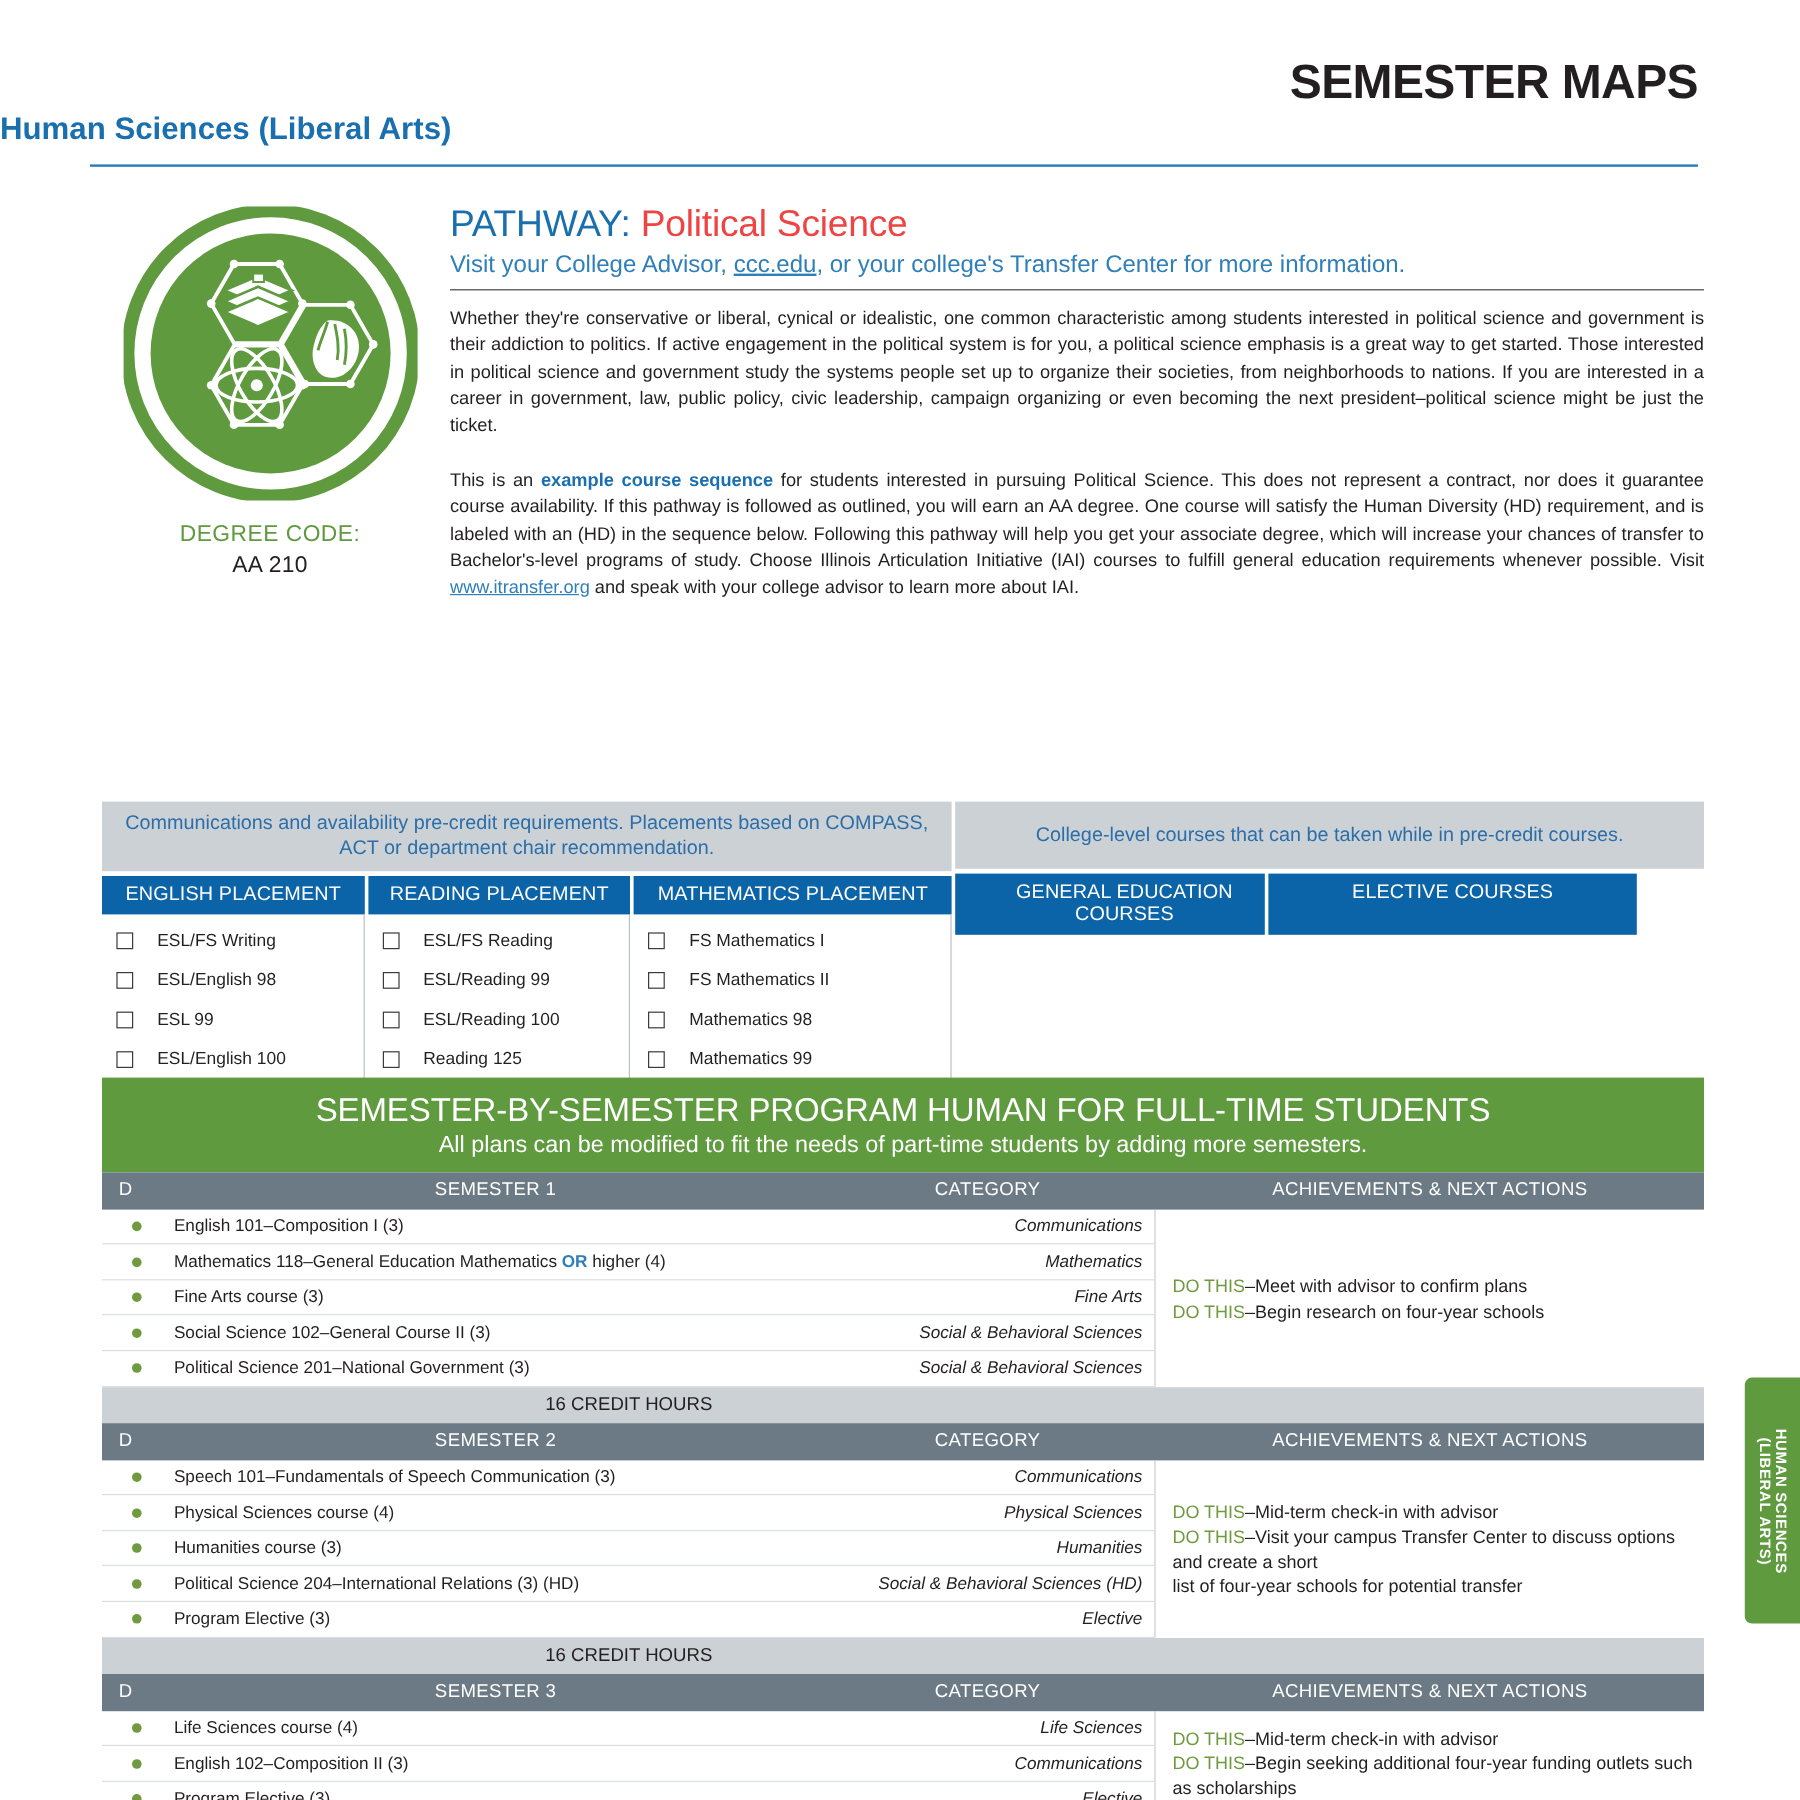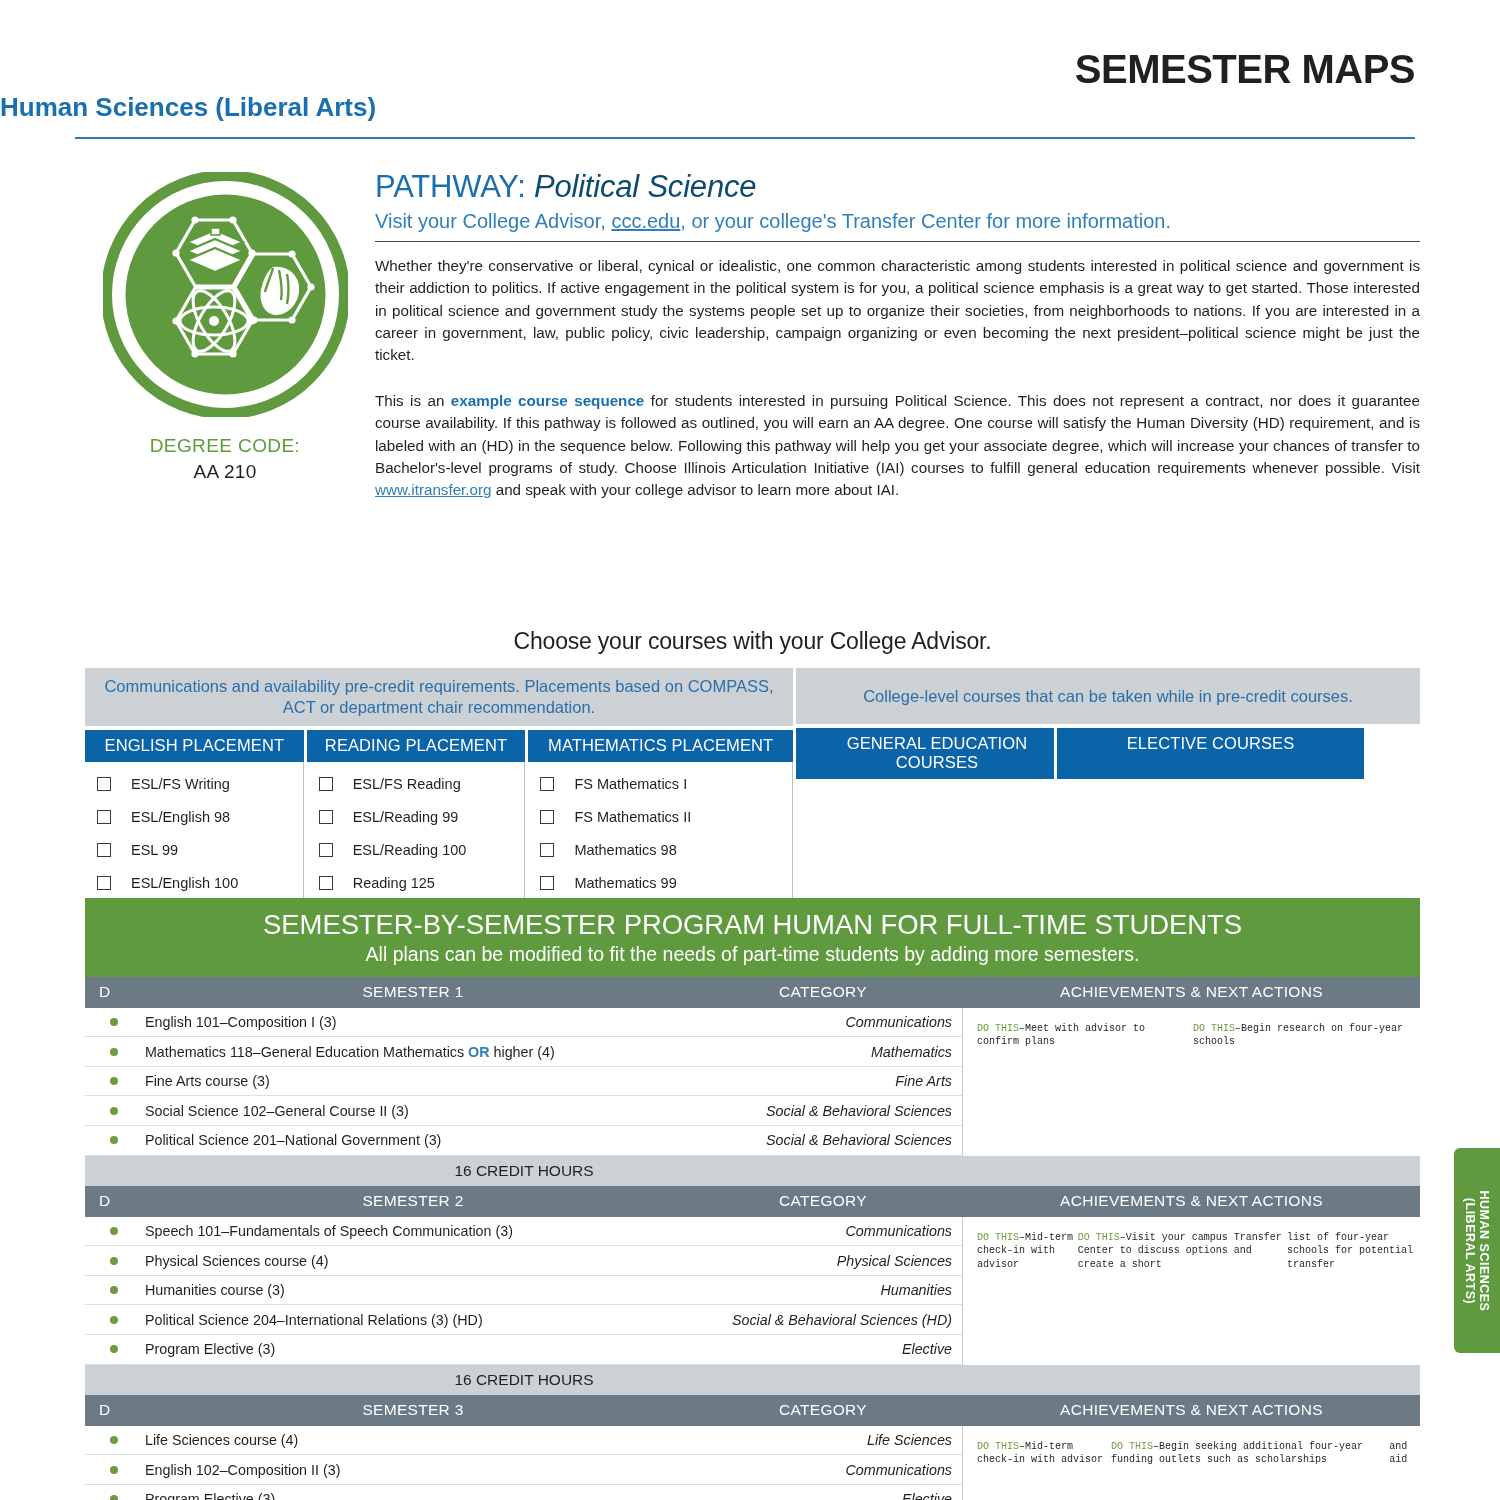--- a/index.html
+++ b/index.html
@@ -51,21 +51,21 @@
     margin-top: 4px;
     font-size: 19px;
     color: #231f20;
     letter-spacing: 0.3px;
   }
 
   
   .intro { position: absolute; left: 375px; top: 170px; width: 1045px; }
   .pathway-line { font-size: 31px; line-height: 1.1; letter-spacing: -0.2px; }
   .pathway-key { color: #1a6faf; }
-  .pathway-val { color: #0c4a6e; font-style: italic; }
+  .pathway-val { color: #ef4444; }
   .visit-line {
     font-size: 20px;
     color: #2f7fb8;
     margin-top: 5px;
     line-height: 1.2;
   }
   .visit-line a { color: #2f7fb8; text-decoration: underline; }
   .intro-rule { border-top: 1.5px solid #444; margin-top: 8px; }
   .body-p {
     font-size: 15.2px;
@@ -155,23 +155,23 @@
   .sh-d { width: 58px; padding: 6px 0 7px 14px; }
   .sh-title { width: 540px; text-align: center; padding: 6px 0 7px; }
   .sh-cat { width: 280px; text-align: center; padding: 6px 0 7px; }
   .sh-ach { width: 457px; text-align: center; padding: 6px 0 7px; }
 
   .sem-body { display: flex; }
   .sem-courses { width: 878px; border-right: 1px solid #c8ccd0; }
   .sem-ach {
     width: 457px;
     padding: 14px 6px 10px 14px;
-    font-size: 10px;
+    font-size: 15px;
     line-height: 1.38;
-    display: flex; flex-direction: row; justify-content: center; font-family: Liberation Mono, monospace;
+    display: flex; flex-direction: column; justify-content: center;
   }
   .do-this { color: #6f9a3f; }
   .course-row {
     display: flex; align-items: center;
     border-bottom: 1px solid #dcdfe2;
     height: 29.6px;
   }
   .cr-dot { width: 58px; display: flex; justify-content: center; align-items: center; }
   .dot { width: 8px; height: 8px; border-radius: 50%; background: #6f9a3f; display: block; }
   .cr-name { width: 540px; font-size: 14.3px; padding-left: 2px; }
@@ -271,21 +271,20 @@
     <div class="visit-line">
       <span>Visit your College Advisor, </span><a href="#">ccc.edu</a><span>, or your college's Transfer Center for more information.</span>
     </div>
     <div class="intro-rule"></div>
     <p class="body-p">Whether they're conservative or liberal, cynical or idealistic, one common characteristic among students interested in political science and government is their addiction to politics. If active engagement in the political system is for you, a political science emphasis is a great way to get started. Those interested in political science and government study the systems people set up to organize their societies, from neighborhoods to nations. If you are interested in a career in government, law, public policy, civic leadership, campaign organizing or even becoming the next president–political science might be just the ticket.</p>
     <p class="body-p second">
       <span>This is an </span><span class="hl-blue">example course sequence</span><span> for students interested in pursuing Political Science. This does not represent a contract, nor does it guarantee course availability. If this pathway is followed as outlined, you will earn an AA degree. One course will satisfy the Human Diversity (HD) requirement, and is labeled with an (HD) in the sequence below. Following this pathway will help you get your associate degree, which will increase your chances of transfer to Bachelor's-level programs of study. Choose Illinois Articulation Initiative (IAI) courses to fulfill general education requirements whenever possible. Visit </span><a href="#">www.itransfer.org</a><span> and speak with your college advisor to learn more about IAI.</span>
     </p>
   </div>
 
-  <div class="choose">Choose your courses with your College Advisor.</div>
 
   <div class="place-wrap">
     <div class="place-left">
       <div class="place-caption">Communications and availability pre-credit requirements. Placements based on COMPASS, ACT or department chair recommendation.</div>
       <div class="place-heads">
         <div class="place-head ph-en">ENGLISH PLACEMENT</div>
         <div class="place-head ph-rd">READING PLACEMENT</div>
         <div class="place-head ph-mt">MATHEMATICS PLACEMENT</div>
       </div>
       <div class="place-cols place-bottom-rule">

